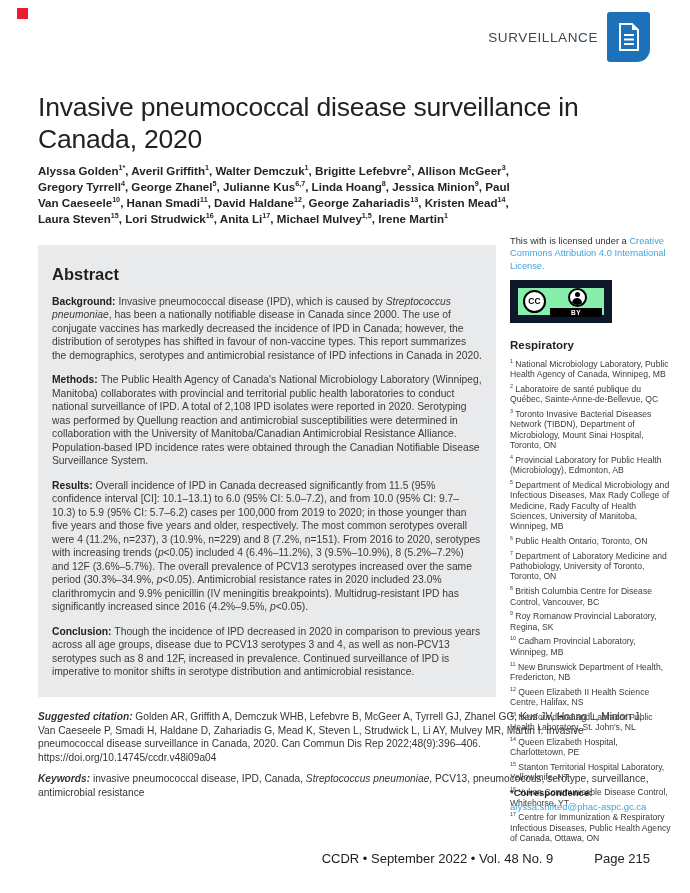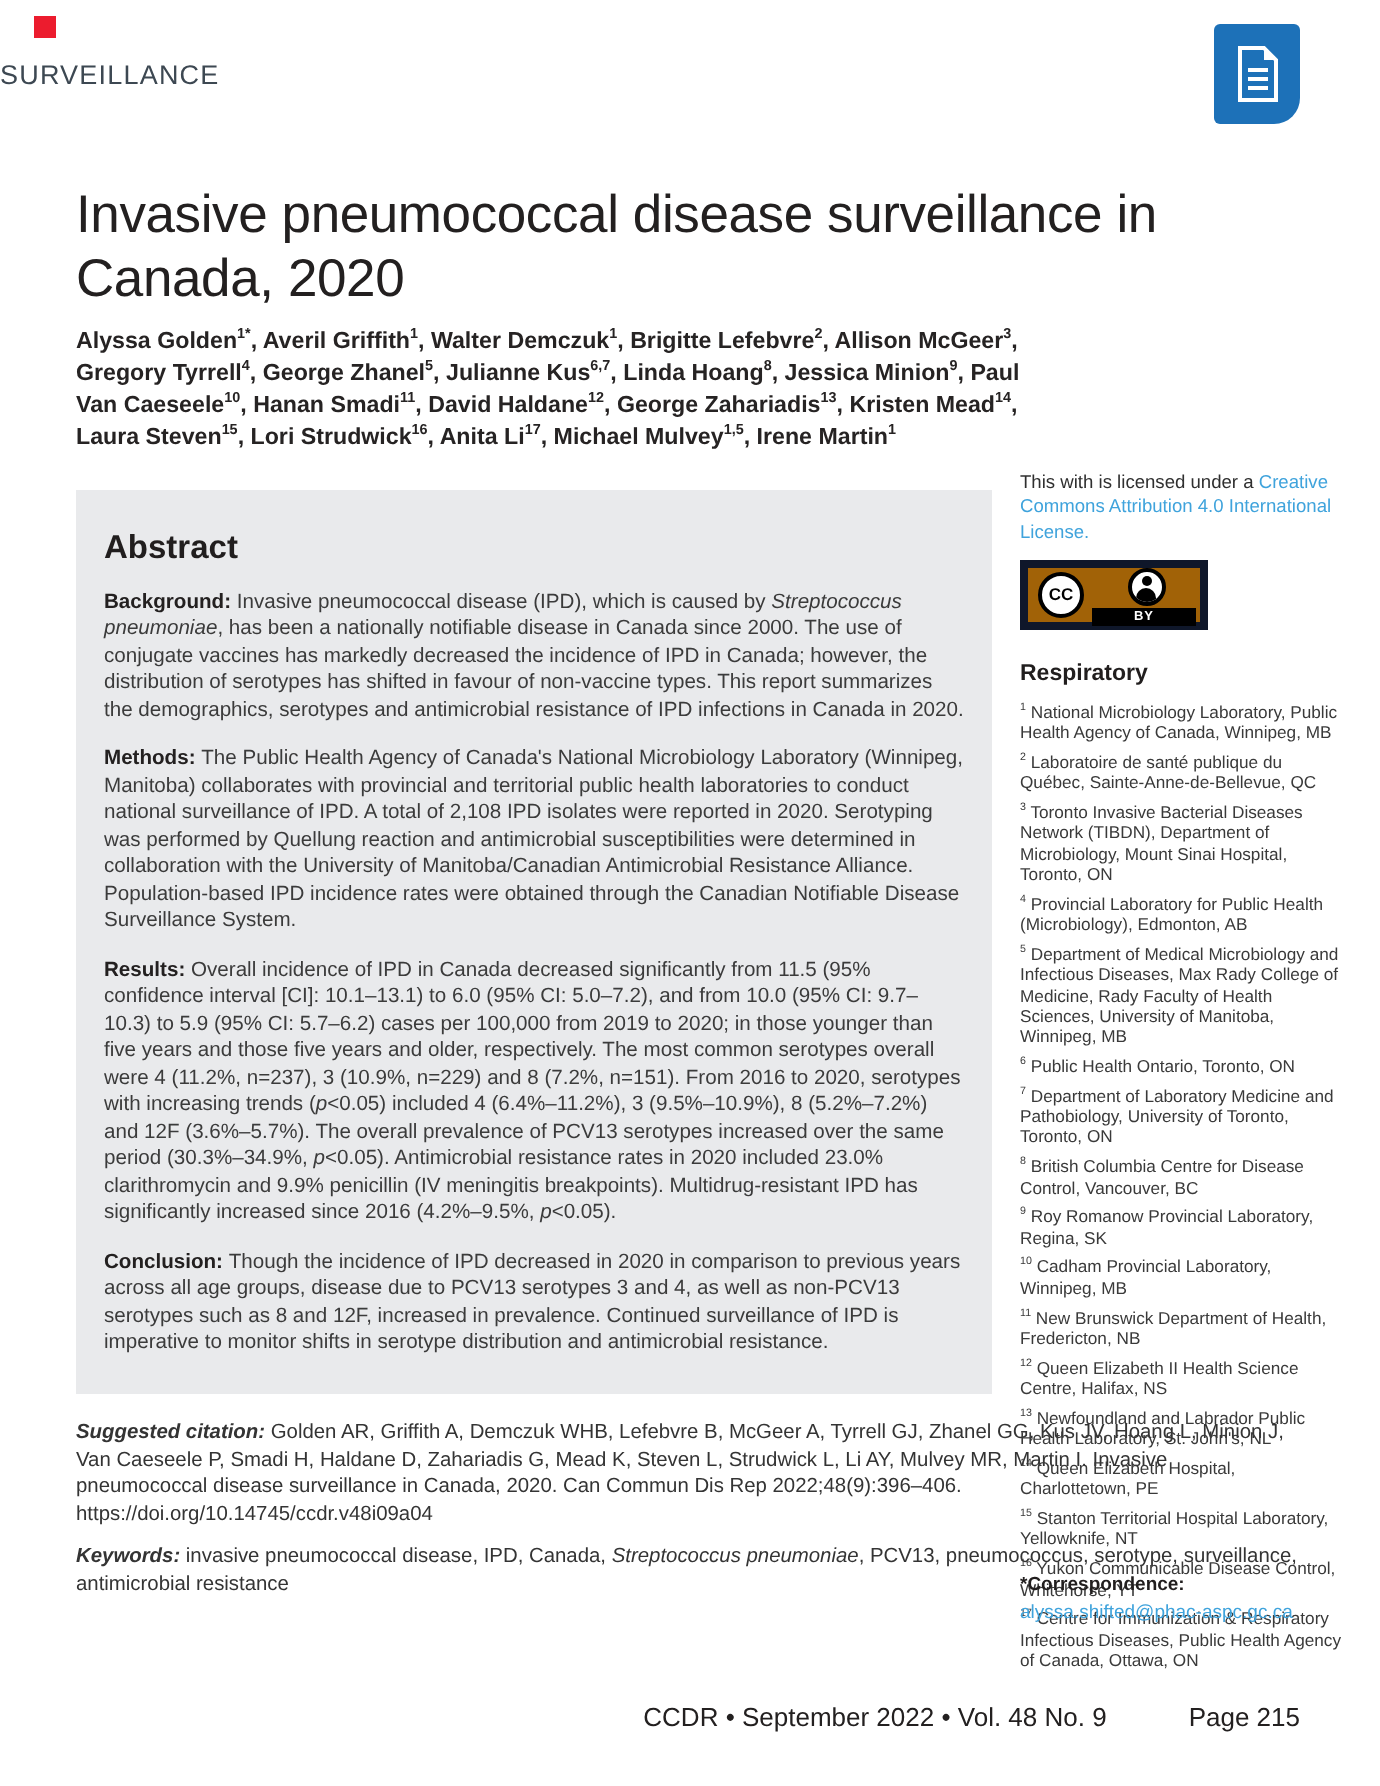--- a/index.html
+++ b/index.html
@@ -6,21 +6,21 @@
   #page{
     position:relative;width:690px;height:893px;background:#ffffff;
     font-family:"Liberation Sans",sans-serif;color:#2d2d2d;overflow:hidden;
   }
   .b{font-weight:bold;}
   .i{font-style:italic;}
   sup{font-size:62%;line-height:0;vertical-align:super;}
 
   .corner-marker{position:absolute;left:17px;top:8px;width:11px;height:11px;background:#ec1c2e;}
 
-  .kicker{position:absolute;top:30px;left:0;width:598px;
+  .kicker{position:absolute;top:30px;left:0;width:598px;text-align:right;
     font-size:13.5px;letter-spacing:.6px;color:#3d4852;font-weight:400;}
   .doc-badge{position:absolute;left:607px;top:12px;width:43px;height:50px;
     background:#1d71b8;border-radius:3px 3px 13px 3px;display:flex;align-items:center;justify-content:center;}
   .doc-badge svg{width:26px;height:30px;display:block;}
 
   .title{position:absolute;left:38px;top:74px;width:590px;
     font-size:26.5px;line-height:1.2;color:#232020;font-weight:400;letter-spacing:-0.2px;}
 
   .authors{position:absolute;left:38px;top:151px;width:472px;
     font-size:11.6px;font-weight:bold;line-height:1.4;color:#262323;}
@@ -32,21 +32,21 @@
   .abstract-box p .b{color:#232020;}
 
   .citation{position:absolute;left:38px;top:700px;width:614px;
     font-size:10.2px;line-height:1.33;color:#343434;}
   .keywords{position:absolute;left:38px;top:762px;width:614px;
     font-size:10.2px;line-height:1.33;color:#343434;}
 
   .sidebar{position:absolute;left:510px;top:235px;width:164px;}
   .license{font-size:9.3px;line-height:1.32;color:#2f2f2f;}
   .license .link{color:#3fa3dc;cursor:pointer;}
-  .cc-badge{margin-top:8px;width:86px;height:27px;background:#a16207;border:4px solid #0f172a;
+  .cc-badge{margin-top:8px;width:86px;height:27px;background:#86efac;border:8px solid #0f172a;
     position:relative;display:flex;align-items:center;}
   .cc-circle{width:19px;height:19px;background:#fff;border:2.5px solid #000;border-radius:50%;
     margin-left:5px;display:flex;align-items:center;justify-content:center;
     font-size:8.5px;font-weight:bold;color:#000;}
   .by-col{position:relative;width:46px;height:100%;margin-left:8px;}
   .person-circle{width:15px;height:15px;background:#fff;border:2.5px solid #000;border-radius:50%;
     margin:0 auto;position:relative;overflow:hidden;}
   .person-circle::before{content:"";position:absolute;left:5px;top:2px;width:5px;height:5px;
     background:#000;border-radius:50%;}
   .person-circle::after{content:"";position:absolute;left:2.5px;top:8px;width:10px;height:8px;

